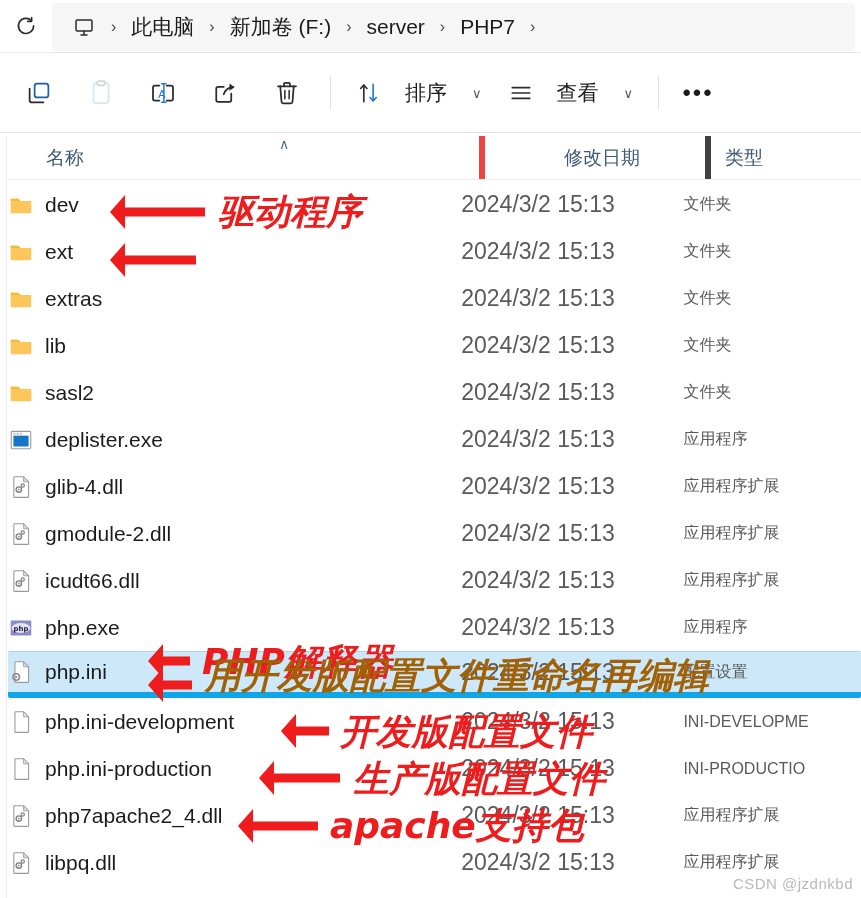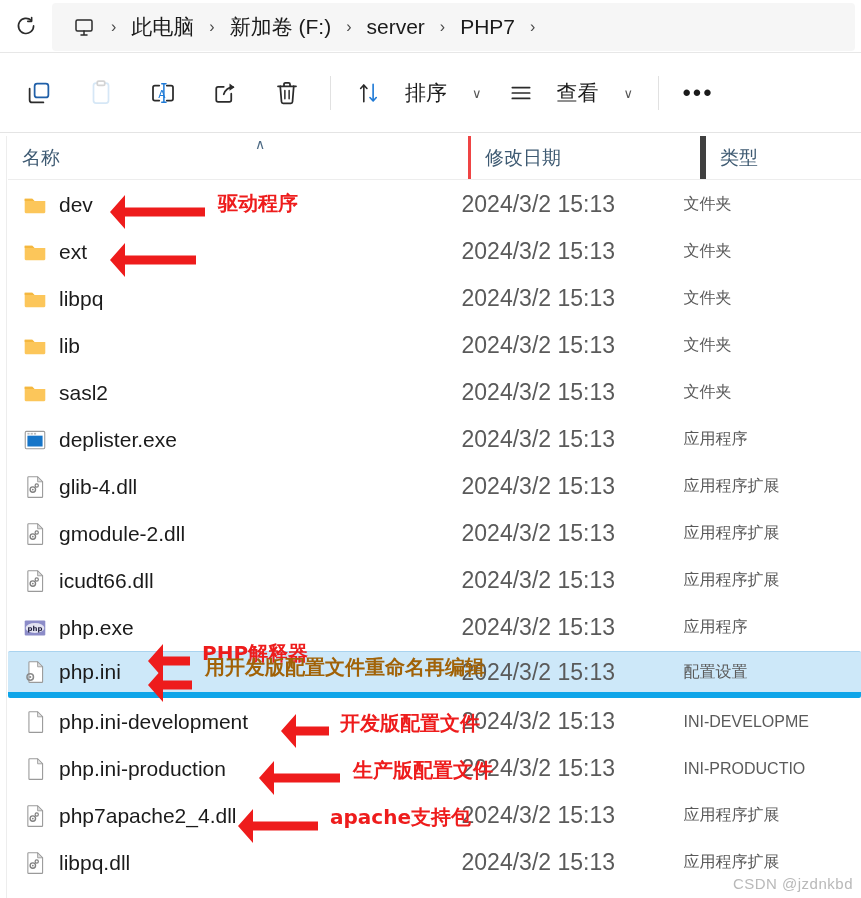--- a/index.html
+++ b/index.html
@@ -136,22 +136,22 @@
   }
   .colh {
     font-size: 19px;
     color: #3e5a72;
     position: relative;
     height: 43px;
     display: flex;
     align-items: center;
     padding-left: 14px;
   }
-  .colh.name { width: 460px; }
-  .colh.date { width: 232px; border-left: 3px solid #ef4444; }
+  .colh.name { width: 460px; margin-left: 24px; }
+  .colh.date { width: 232px; border-left: 6px solid #ef4444; justify-content: center; }
   .colh.type { width: 160px; border-left: 6px solid #404040; }
   .sort-chevron {
     position: absolute;
     left: 247px; top: 1px;
     font-size: 14px;
     color: #4e6b85;
     line-height: 1;
   }
   .colheader-rule {
     position: absolute;
@@ -176,21 +176,20 @@
     background: #cde8f9;
     border-top: 1px solid #a9d3ef;
     border-bottom: 6px solid #0ea5e9;
     border-radius: 2px;
   }
   .cell-name {
     width: 460px;
     display: flex;
     align-items: center;
     gap: 11px;
-    padding-left: 14px;
     font-size: 21px;
     color: #1b1b1b;
     white-space: nowrap;
   }
   .cell-date {
     width: 232px;
     font-size: 23px;
     color: #5a5a5a;
     padding-left: 14px;
     white-space: nowrap;
@@ -210,25 +209,26 @@
   
   .overlay {
     position: absolute;
     top: 0; left: 0;
     width: 861px; height: 898px;
     pointer-events: none;
   }
   .note {
     position: absolute;
     color: #ee1c1c;
-    font-size: 20px;
+    font-size: 36px;
     font-weight: 700;
     white-space: nowrap;
     line-height: 1.12;
     font-family: "DejaVu Sans", "Liberation Sans", sans-serif;
+    font-style: italic;
   }
   .note.two-line { white-space: pre; }
 
   
   .watermark {
     position: absolute;
     right: 8px;
     bottom: 6px;
     font-size: 15px;
     color: #b9b9b9;
@@ -374,21 +374,21 @@
           </div>
           <div class="cell-date">2024/3/2 15:13</div>
           <div class="cell-type">文件夹</div>
         </div>
         <div class="row">
           <div class="cell-name">
             <svg class="ico" viewBox="0 0 24 24">
               <path d="M2.5 6.2h7l2 2.1h10v10.2a1 1 0 0 1-1 1h-17a1 1 0 0 1-1-1z" fill="#FCC65A"></path>
               <path d="M2.5 6.2h7l2 2.1H2.5z" fill="#F4B73F"></path>
             </svg>
-            <span>libpq</span>
+            <span>extras</span>
           </div>
           <div class="cell-date">2024/3/2 15:13</div>
           <div class="cell-type">文件夹</div>
         </div>
         <div class="row">
           <div class="cell-name">
             <svg class="ico" viewBox="0 0 24 24">
               <path d="M2.5 6.2h7l2 2.1h10v10.2a1 1 0 0 1-1 1h-17a1 1 0 0 1-1-1z" fill="#FCC65A"></path>
               <path d="M2.5 6.2h7l2 2.1H2.5z" fill="#F4B73F"></path>
             </svg>

